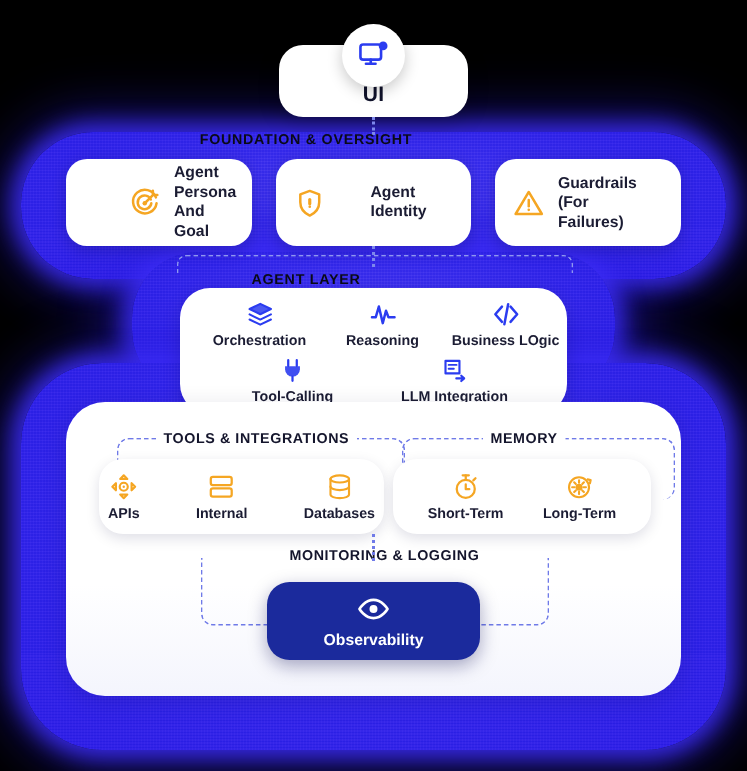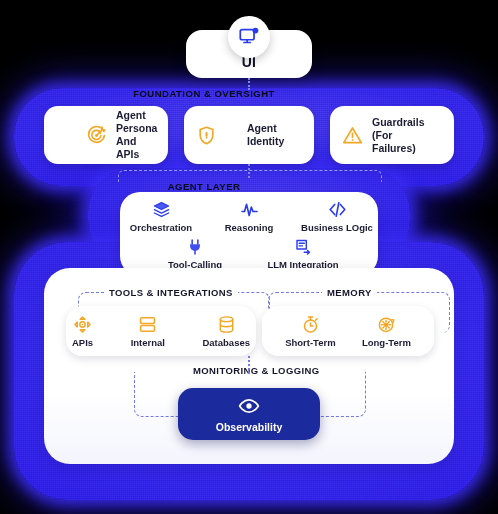--- a/index.html
+++ b/index.html
@@ -43,21 +43,21 @@
          display:flex;align-items:center;gap:9px;padding:0 12px;box-sizing:border-box;
          box-shadow:0 3px 10px rgba(10,8,60,.22);}
   #fcard-0{left:44px;width:124px;padding-left:42px;}
   #fcard-1{left:184px;width:130px;gap:30px;}
   #fcard-2{left:330px;width:124px;}
   .fcard .txt{font-size:10.5px;line-height:13px;color:#1b1c33;font-weight:600;}
 
   
   #agent-card{left:120px;top:192px;width:258px;height:84px;border-radius:20px;
               box-shadow:0 4px 12px rgba(10,8,60,.18);}
-  .agrid{position:absolute;left:0;right:0;top:8px;display:flex;justify-content:space-between;}
+  .agrid{position:absolute;left:0;right:0;top:8px;display:flex;justify-content:flex-end;}
   .agrid2{position:absolute;left:0;right:0;top:46px;display:flex;justify-content:center;gap:26px;}
   .aitem{display:flex;flex-direction:column;align-items:center;gap:3px;width:82px;}
   .aitem .lbl{font-size:9.5px;color:#1b1c33;font-weight:600;white-space:nowrap;}
 
   
   #body-card{left:44px;top:268px;width:410px;height:196px;border-radius:26px;
              background:linear-gradient(180deg,#ffffff 0%,#ffffff 62%,#f4f5fd 100%);
              box-shadow:0 4px 16px rgba(10,8,60,.14);}
 
   
@@ -136,21 +136,21 @@
     <span>
       <svg width="21" height="21" viewBox="0 0 24 24" fill="none" stroke="#f5a623" stroke-width="1.9" stroke-linecap="round" stroke-linejoin="round">
         <path d="M20.5 7.5A9 9 0 1 0 21 12"></path>
         <path d="M16.6 9.2A5.2 5.2 0 1 0 17 12"></path>
         <circle cx="12" cy="12" r="1.7" fill="#f5a623" stroke="none"></circle>
         <path d="M12 12l6.2-6.2M18.2 2.4v3.4h3.4"></path>
       </svg>
     </span>
     <span class="txt">
       <span>Agent Persona</span><br>
-      <span>And APIs</span>
+      <span>And Goal</span>
     </span>
   </div>
 
   <div class="fcard" id="fcard-1">
     <span>
       <svg width="21" height="21" viewBox="0 0 24 24" fill="none" stroke="#f5a623" stroke-width="1.9" stroke-linecap="round" stroke-linejoin="round">
         <path d="M12 2.6l7.2 2.6v6.1c0 4.6-3.1 8.3-7.2 10.1-4.1-1.8-7.2-5.5-7.2-10.1V5.2z"></path>
         <path d="M12 9.2v3.2" stroke-width="2.4"></path>
         <circle cx="12" cy="14.6" r="1" fill="#f5a623" stroke="none"></circle>
       </svg>

